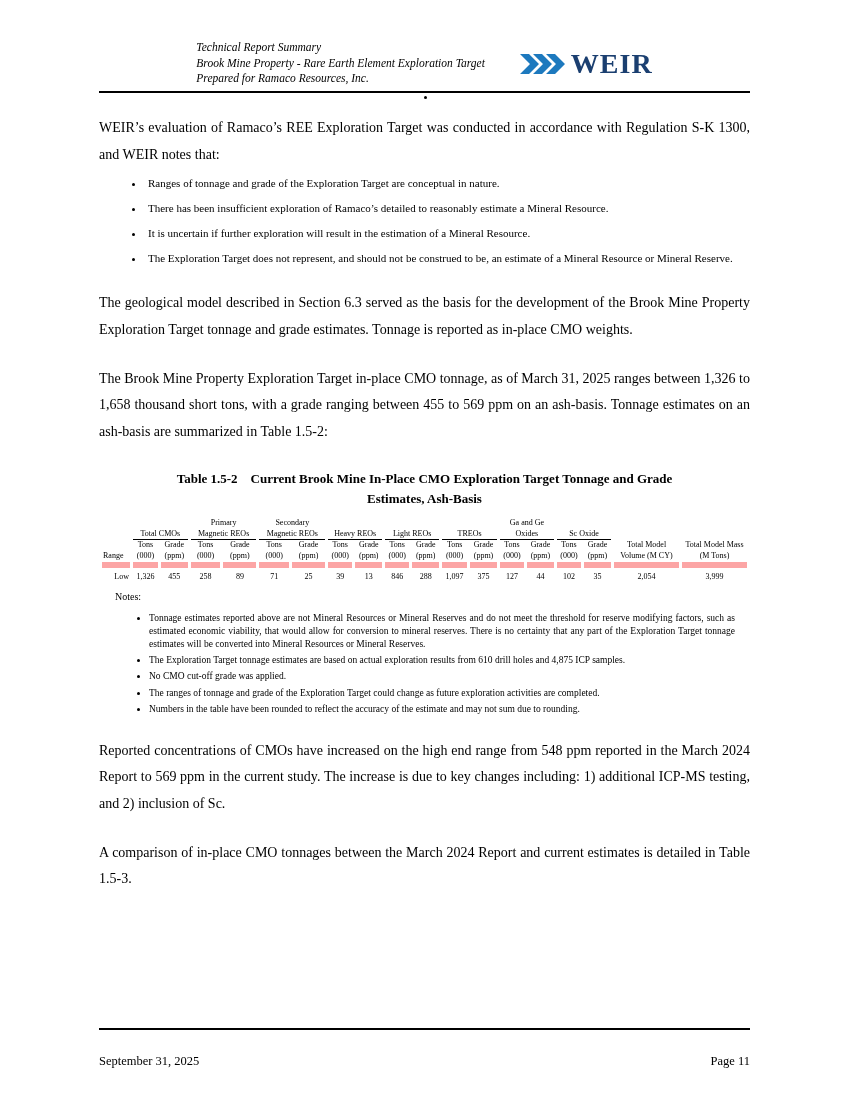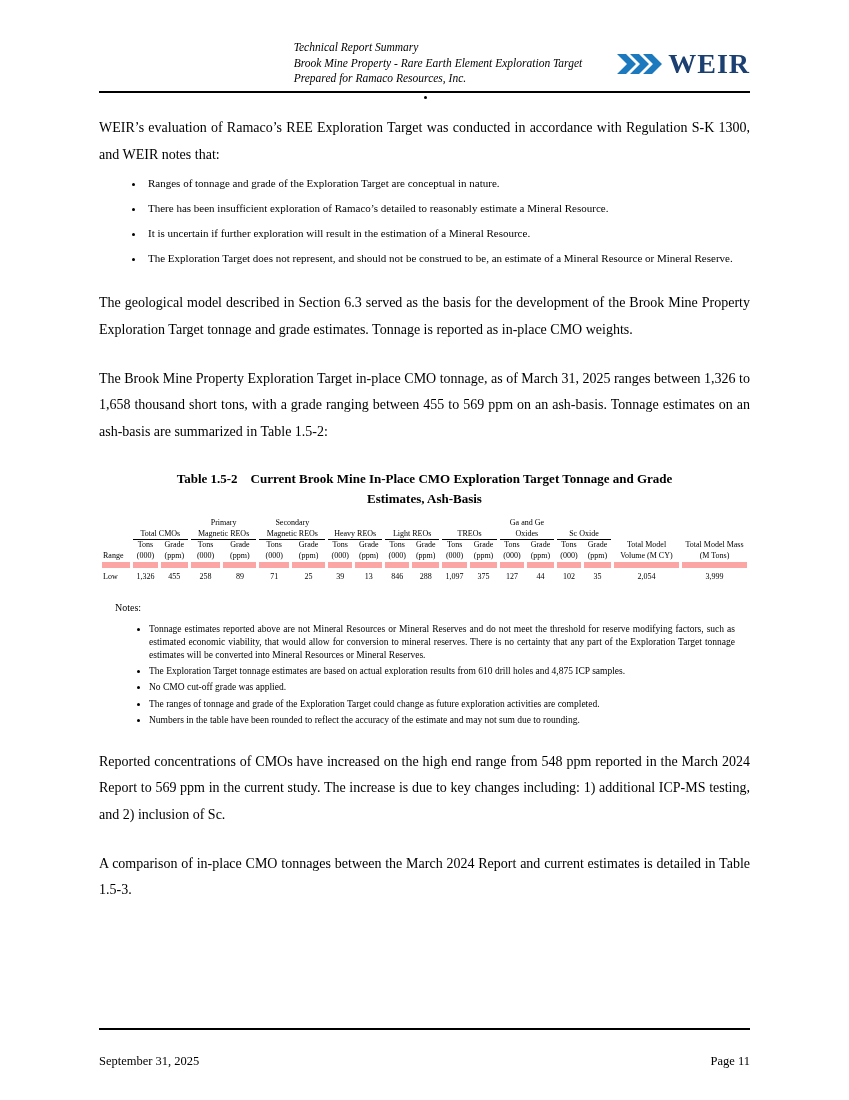--- a/index.html
+++ b/index.html
@@ -10,21 +10,21 @@
     color: #000;
   }
   .page {
     position: relative;
     width: 849px; height: 1100px;
     padding: 40px 99px 0 99px;
     overflow: hidden;
     background: #fff;
   }
   
-  .header { display: flex; justify-content: flex-end; align-items: flex-start; gap: 35px; }
+  .header { display: flex; justify-content: center; align-items: flex-start; gap: 35px; }
   .header-text { font-style: italic; font-size: 11.5px; line-height: 1.35; }
   .logo { display: flex; align-items: center; gap: 3px; margin-top: 8px; }
   .logo-text {
     font-size: 28px; font-weight: bold; letter-spacing: 1px;
     color: #1b3f70; font-family: "Liberation Serif", serif;
   }
   .header-rule { height: 2.5px; background: #000; margin-top: 4px; }
   .stray-dot { position: absolute; left: 424px; top: 96px; width: 3px; height: 3px; background: #000; border-radius: 50%; }
 
   
@@ -50,24 +50,24 @@
   }
   th.nob { border: none; }
   th.sub {
     border-bottom: 6px solid #fca5a5;
     text-align: center; vertical-align: bottom;
     white-space: pre; line-height: 1.3; padding: 0 1px 1px 1px;
   }
   th.sub.range-col { text-align: left; }
   th.sub.wide { width: 11%; }
   td { text-align: center; white-space: nowrap; padding: 3px 1px 1px 1px; line-height: 1.5; }
-  td.range-col { text-align: left; }
-
-  
-  .notes { margin-top: 18px; padding-left: 16px; font-size: 9.5px; }
+  td.range-col { text-align: right; }
+
+  
+  .notes { margin-top: 7px; padding-left: 16px; font-size: 9.5px; }
   .notes-label { font-size: 10px; margin-bottom: 10px; }
   ul.notes-list { padding-left: 34px; width: 620px; }
   ul.notes-list li { text-align: justify; line-height: 1.38; margin-bottom: 3px; }
 
   
   .footer-rule { position: absolute; left: 99px; right: 99px; top: 1028px; height: 1.5px; background: #000; }
   .footer {
     position: absolute; left: 99px; right: 99px; top: 1054px;
     display: flex; justify-content: space-between;
     font-size: 12.5px;

